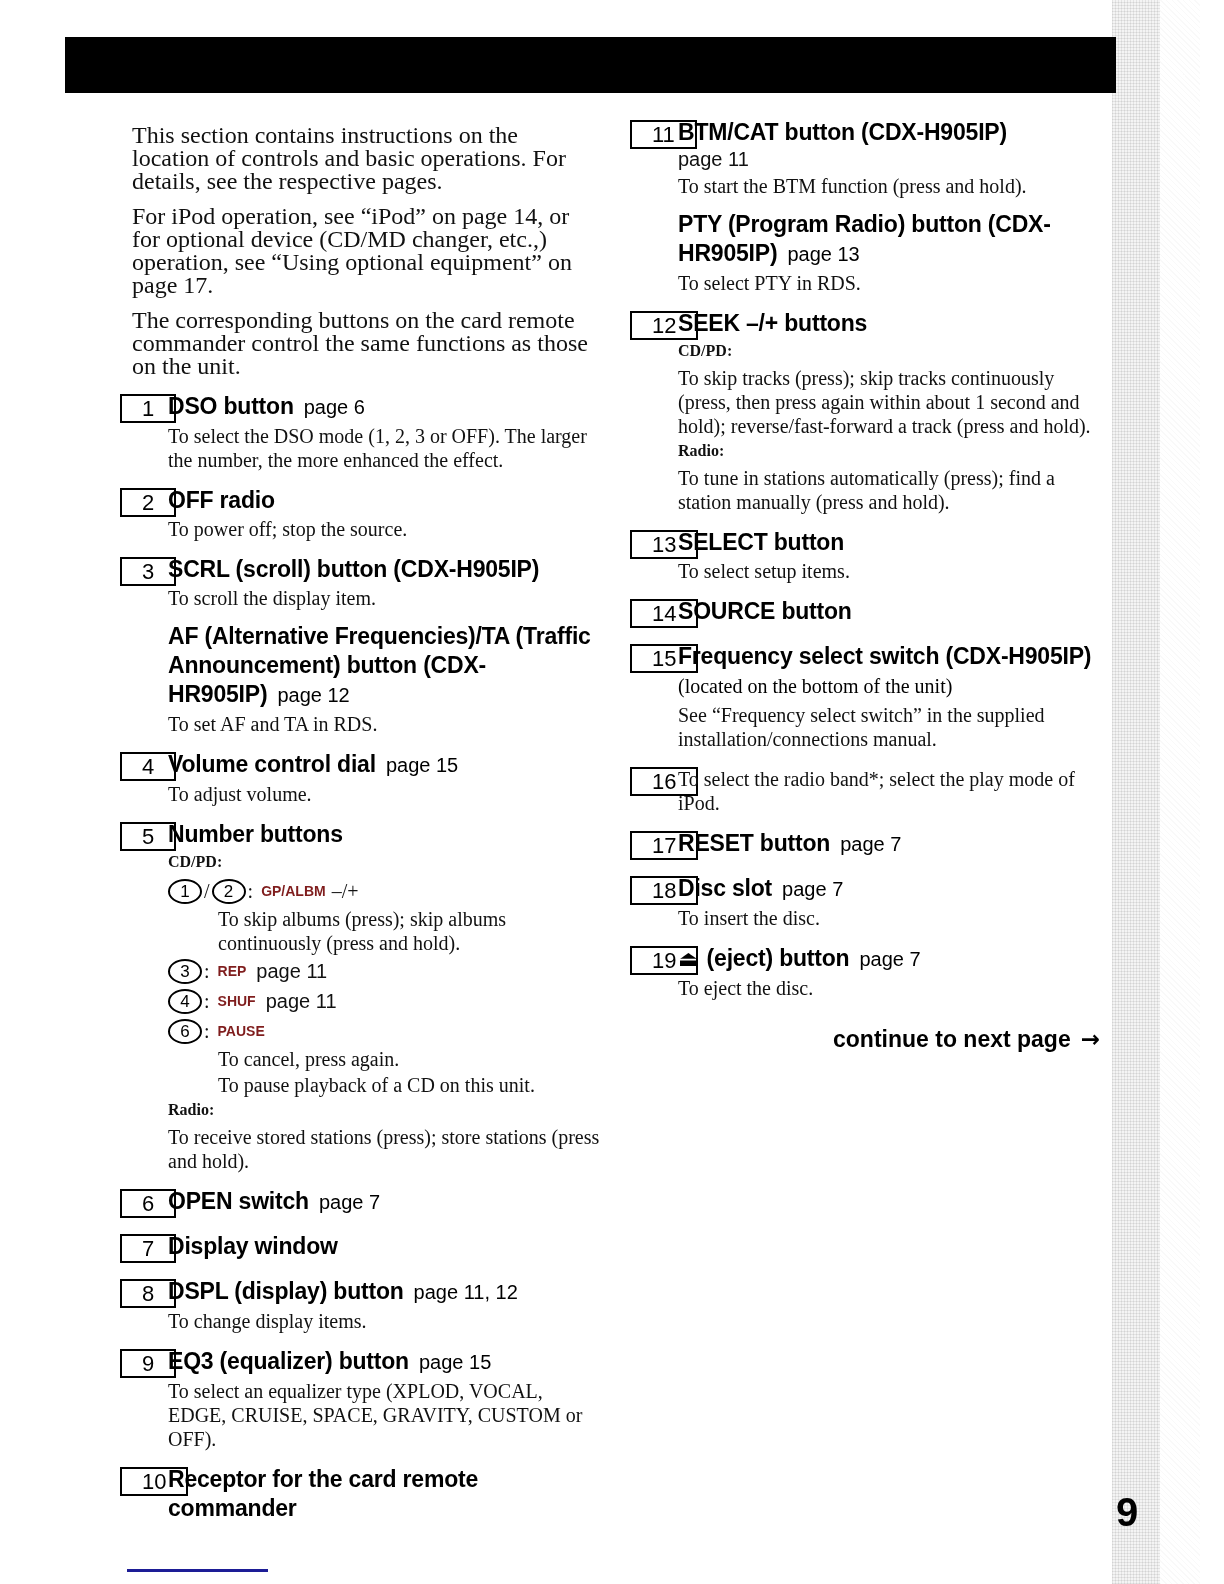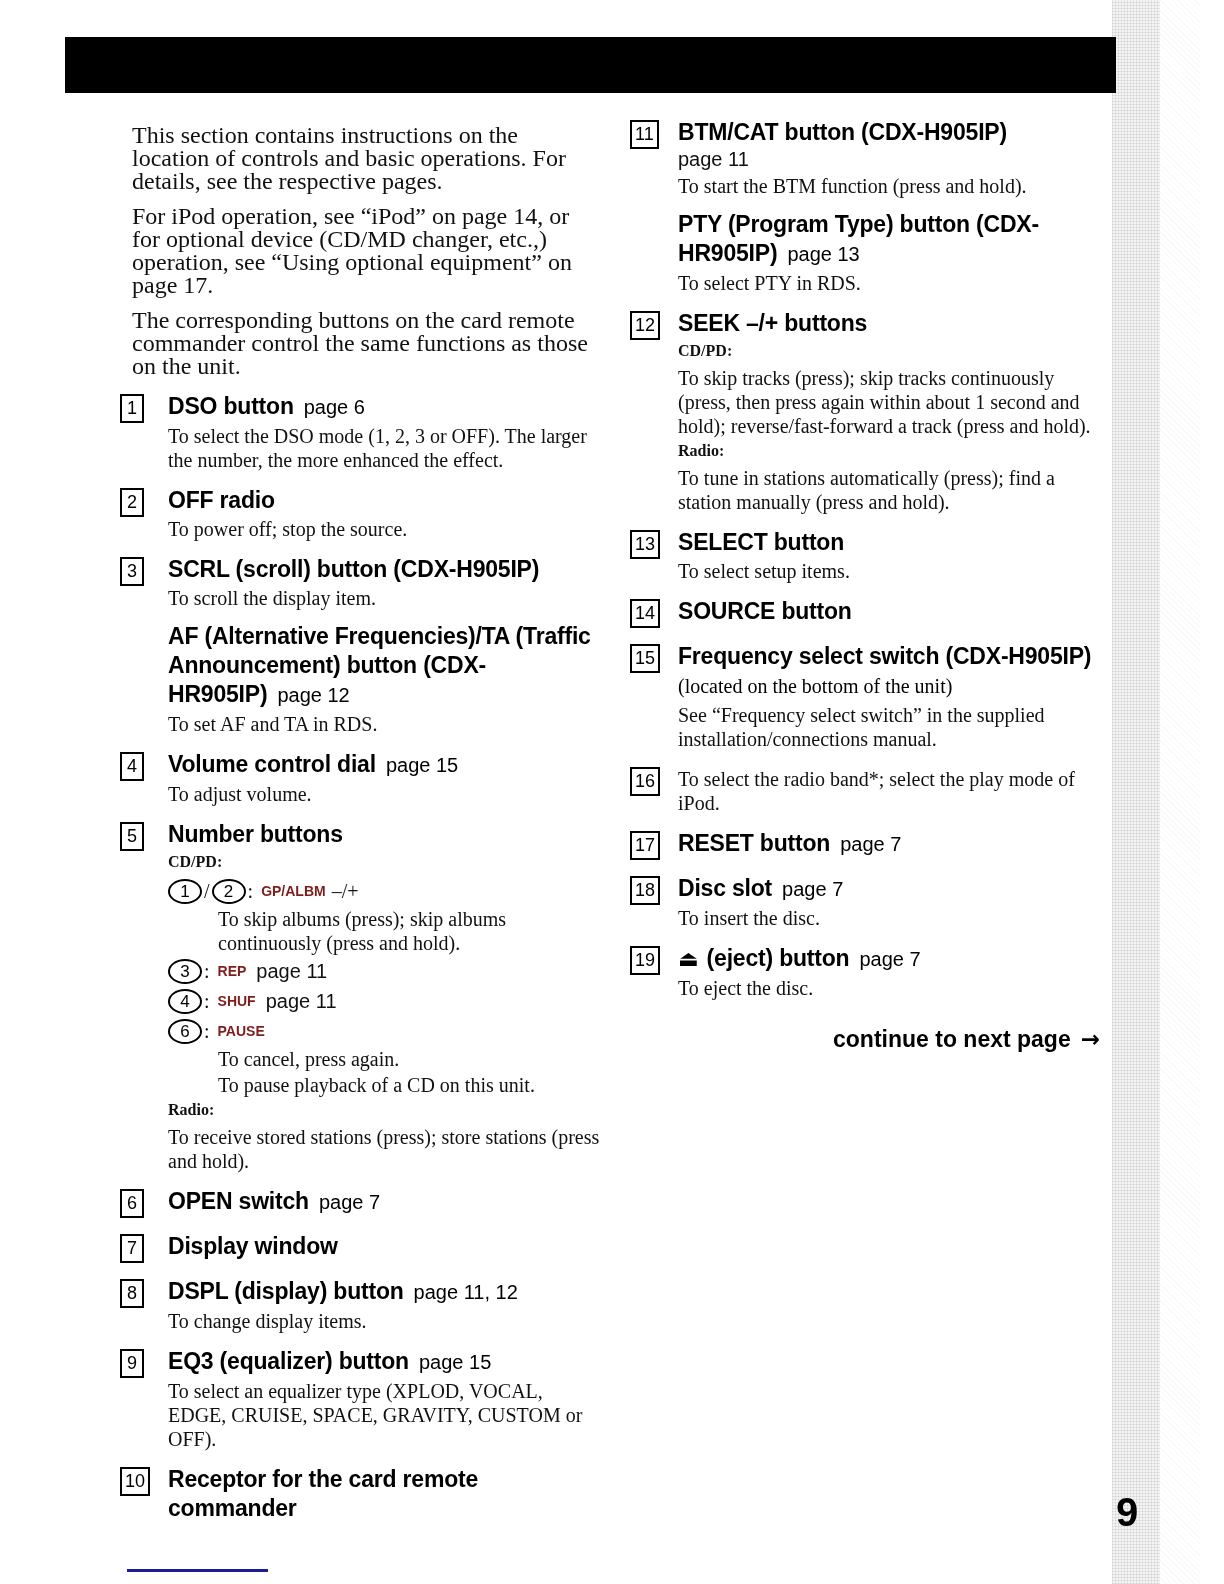--- a/index.html
+++ b/index.html
@@ -22,22 +22,22 @@
     position:absolute;left:65px;top:37px;width:1051px;height:56px;background:#000;
   }
   .col{position:absolute;}
   .col-left{left:120px;top:112px;width:482px;}
   .col-right{left:630px;top:118px;width:480px;}
   .intro p{margin:12px;font-size:24px;line-height:23px;}
   .item{display:flex;margin-top:14px;}
   .numcol{flex:none;width:48px;padding-top:2px;}
   .numbox{
     display:inline-flex;align-items:center;justify-content:center;
-    min-width:24px;height:29px;padding:0 3px;border:2.5px solid #000;
-    font-family:"Liberation Sans", sans-serif;font-size:18px;font-weight:400;
+    min-width:24px;height:29px;padding:0 20px;border:2.5px solid #000;
+    font-family:"Liberation Sans", sans-serif;font-size:22px;font-weight:400;
     box-sizing:border-box;color:#000;
   }
   .content{flex:1;min-width:0;}
   .heading{font-family:"Liberation Sans", sans-serif;font-weight:700;font-size:23px;line-height:29px;color:#000;letter-spacing:-0.2px;}
   .pg{font-family:"Liberation Sans", sans-serif;font-weight:400;font-size:20px;margin-left:10px;letter-spacing:0;}
   .pgline{font-family:"Liberation Sans", sans-serif;font-weight:400;font-size:20px;line-height:25px;margin-left:0;}
   .note{font-family:"Liberation Serif", serif;font-weight:400;font-size:20px;letter-spacing:0;}
   .body{font-size:20px;line-height:24px;margin-top:2px;}
   .speclabel{font-weight:700;font-size:16px;line-height:26px;}
   .subblock{margin-top:12px;}
@@ -200,21 +200,21 @@
 
 <div class="col col-right">
 
   <div class="item" style="margin-top:0;">
     <div class="numcol"><span class="numbox">11</span></div>
     <div class="content">
       <div class="heading"><span>BTM/CAT button (CDX-H905IP)</span></div>
       <div class="pgline">page 11</div>
       <div class="body">To start the BTM function (press and hold).</div>
       <div class="subblock">
-        <div class="heading"><span>PTY (Program Type) button (CDX-HR905IP)</span><span class="pg">page 13</span></div>
+        <div class="heading"><span>PTY (Program Radio) button (CDX-HR905IP)</span><span class="pg">page 13</span></div>
         <div class="body">To select PTY in RDS.</div>
       </div>
     </div>
   </div>
 
   <div class="item">
     <div class="numcol"><span class="numbox">12</span></div>
     <div class="content">
       <div class="heading"><span>SEEK –/+ buttons</span></div>
       <div class="speclabel">CD/PD:</div>

